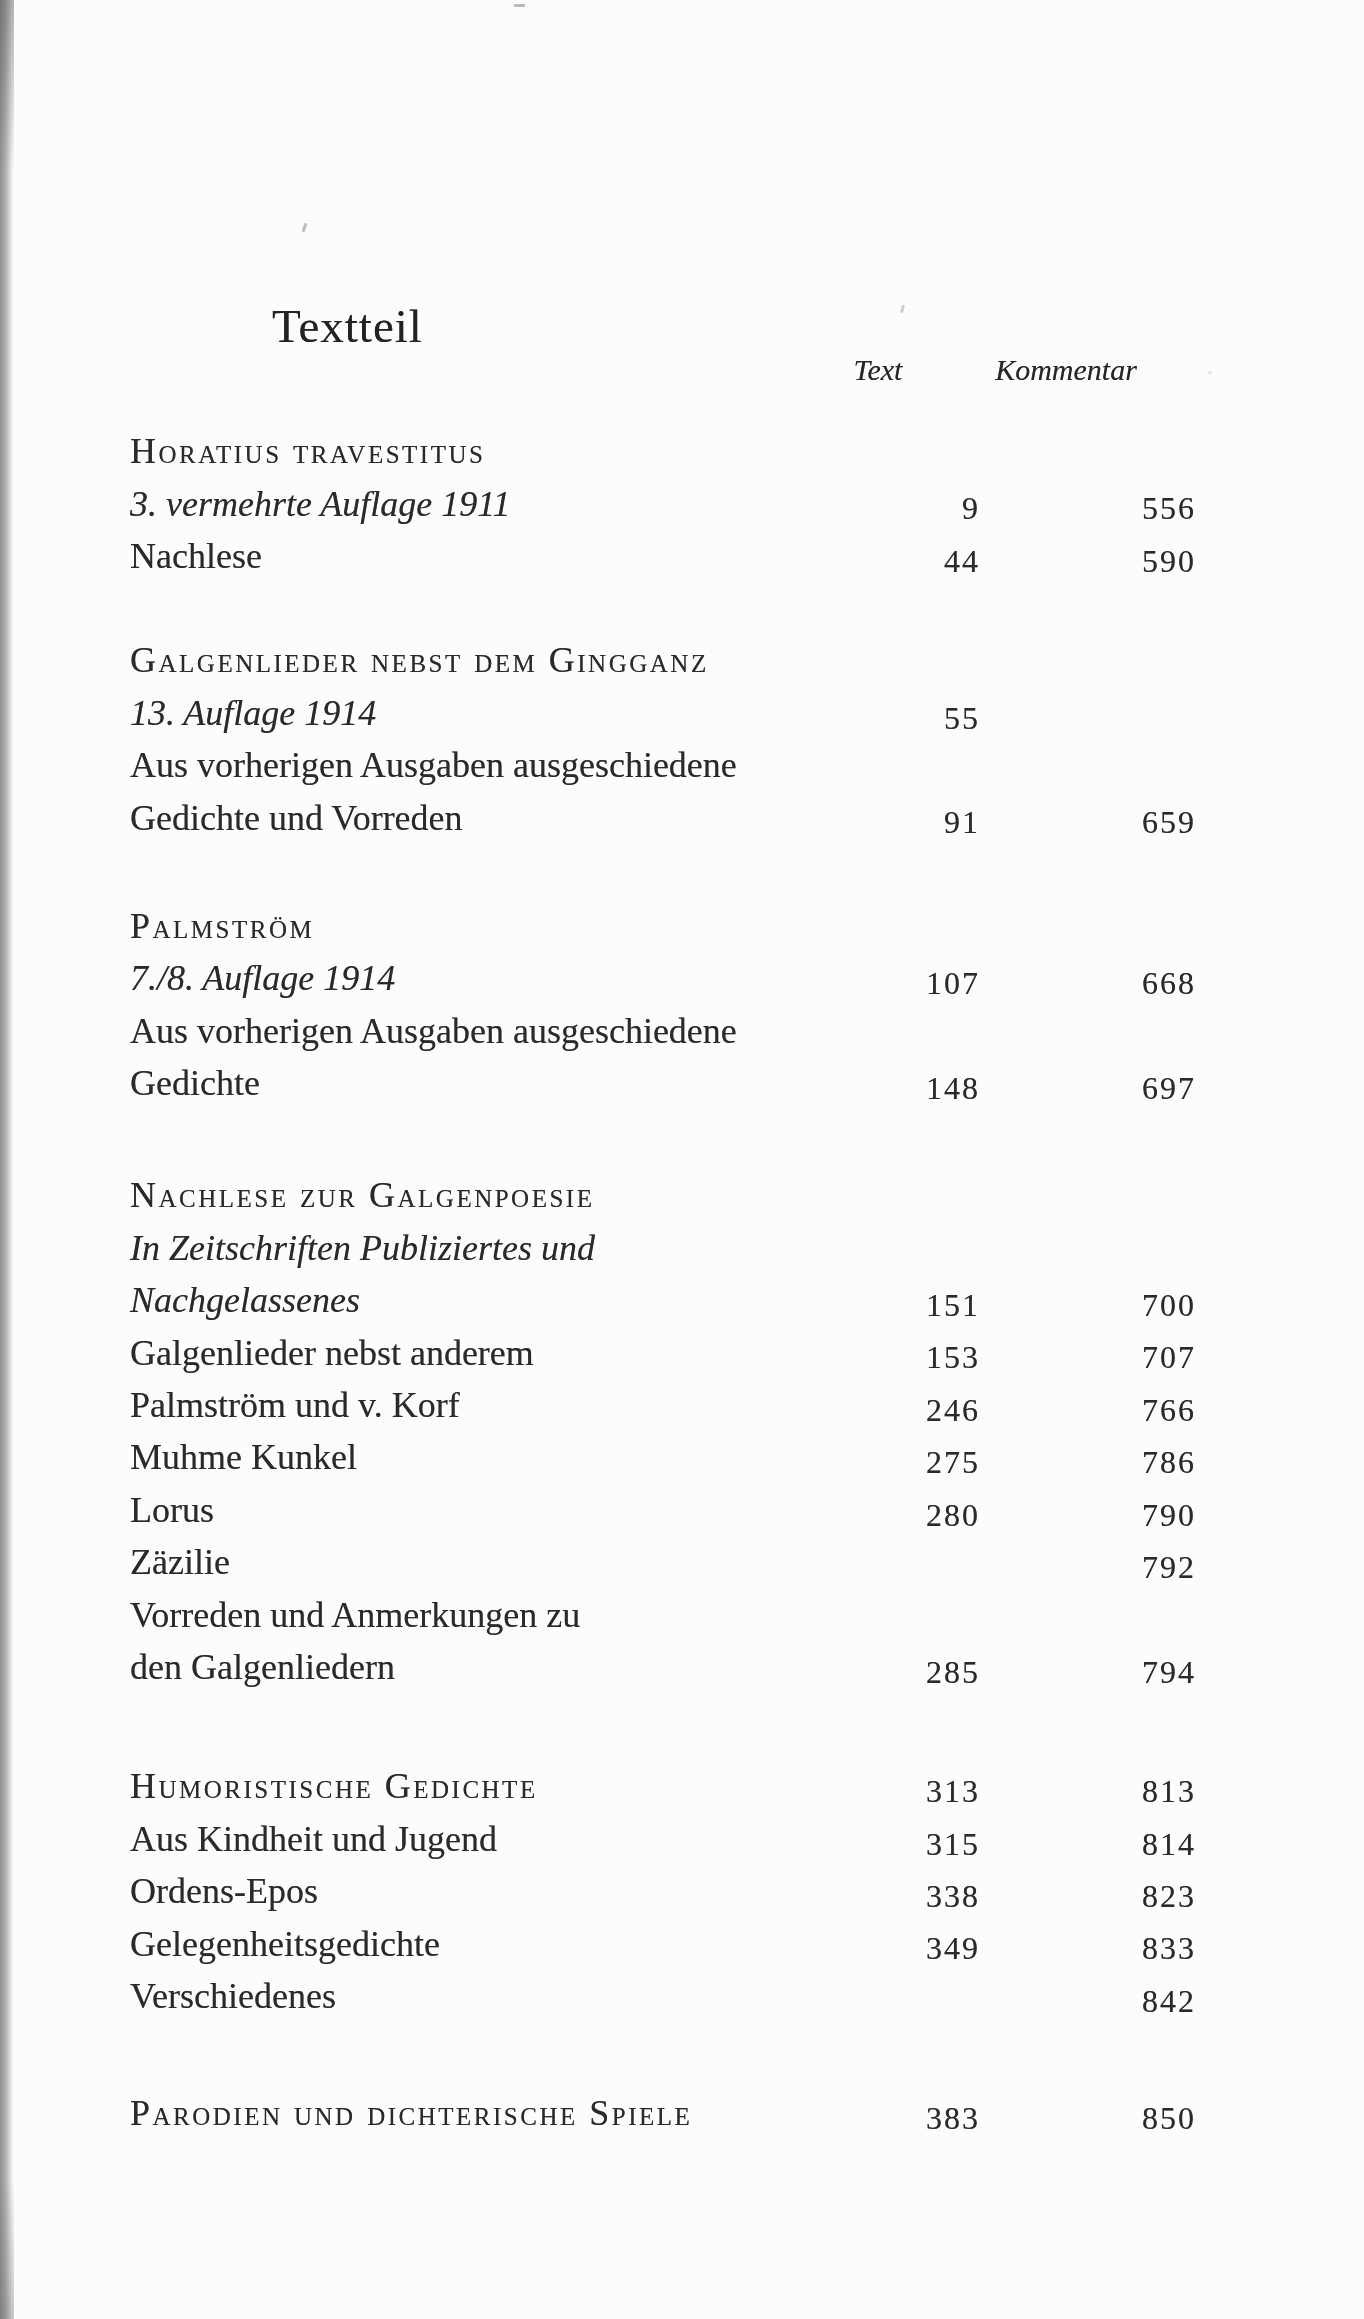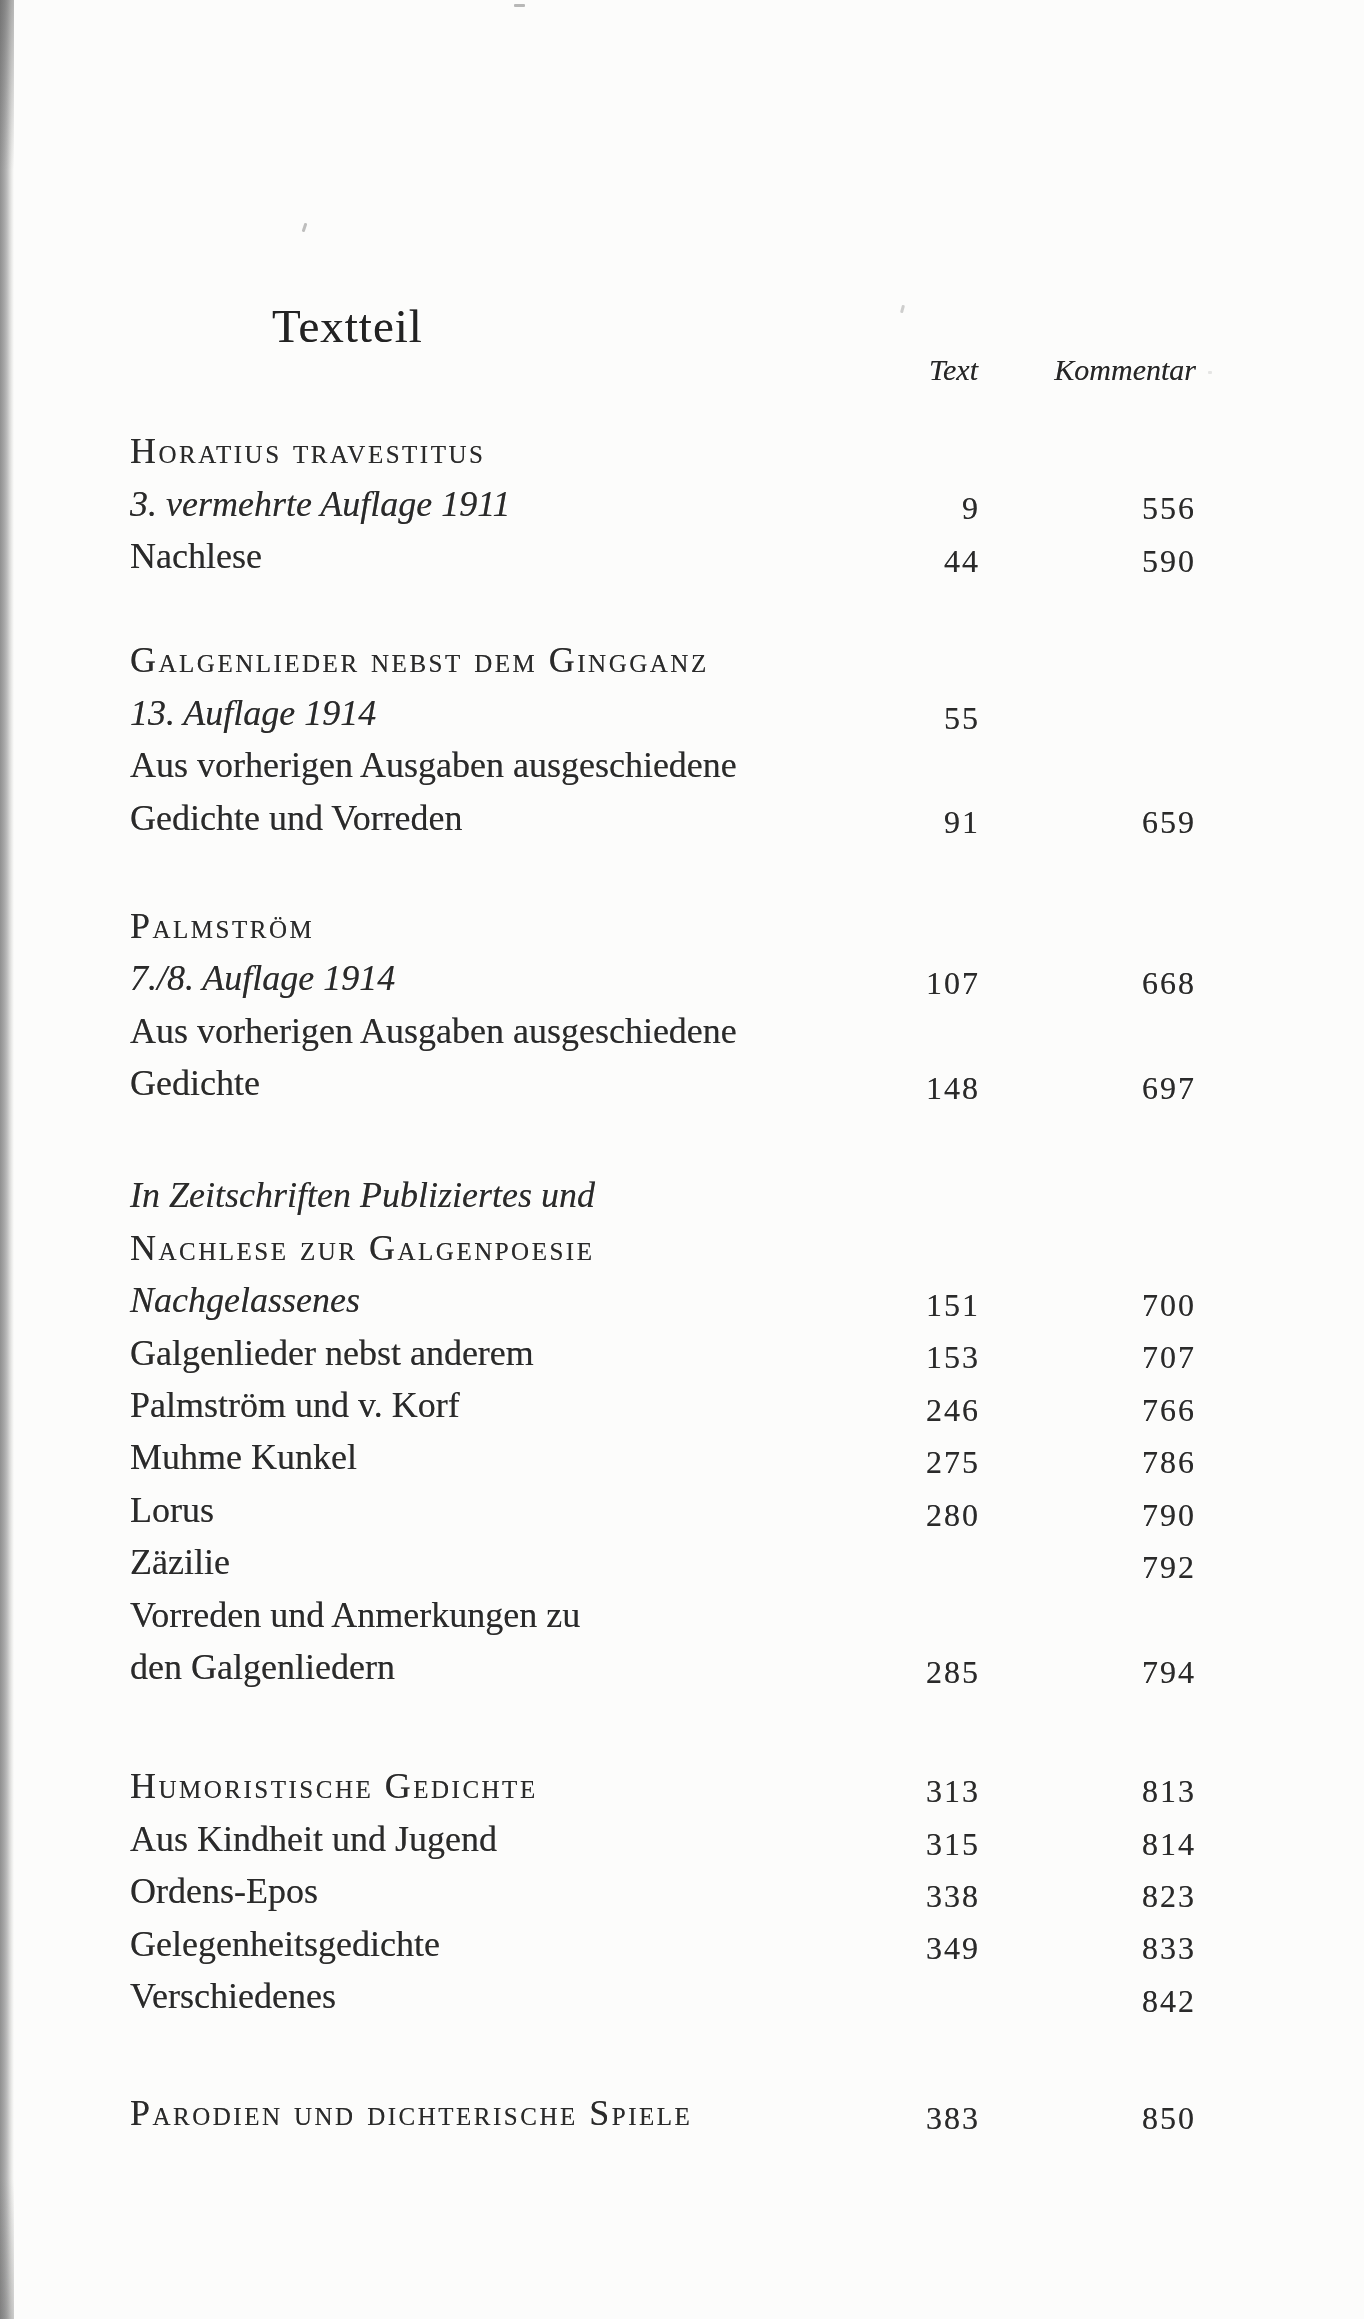--- a/index.html
+++ b/index.html
@@ -48,21 +48,21 @@
     margin: 0;
     letter-spacing: 1px;
     color: #222;
     text-shadow: 0 0 0.6px rgba(0,0,0,0.5);
   }
   .col-header {
     position: absolute;
     top: 353px;
     font-style: italic;
     font-size: 30px;
-    text-align: right;
+    text-align: center;
     color: #262626;
     text-shadow: 0 0 0.5px rgba(0,0,0,0.45);
   }
   .col-header.text-col     { left: 778px;  width: 200px; }
   .col-header.kommentar-col{ left: 936px;  width: 260px; }
 
   .toc {
     position: absolute;
     left: 114px;
     top: 409px;
@@ -177,24 +177,24 @@
           <span class="label roman">Aus vorherigen Ausgaben ausgeschiedene</span>
         </div>
         <div class="line">
           <span class="label roman">Gedichte</span>
           <span class="pgnum text-page">148</span>
           <span class="pgnum kommentar-page">697</span>
         </div>
       </div>
       <div class="section">
         <div class="line">
+          <span class="label smallcaps">Nachlese zur Galgenpoesie</span>
+        </div>
+        <div class="line">
           <span class="label italic">In Zeitschriften Publiziertes und</span>
-        </div>
-        <div class="line">
-          <span class="label smallcaps">Nachlese zur Galgenpoesie</span>
         </div>
         <div class="line">
           <span class="label italic">Nachgelassenes</span>
           <span class="pgnum text-page">151</span>
           <span class="pgnum kommentar-page">700</span>
         </div>
         <div class="line">
           <span class="label roman">Galgenlieder nebst anderem</span>
           <span class="pgnum text-page">153</span>
           <span class="pgnum kommentar-page">707</span>

